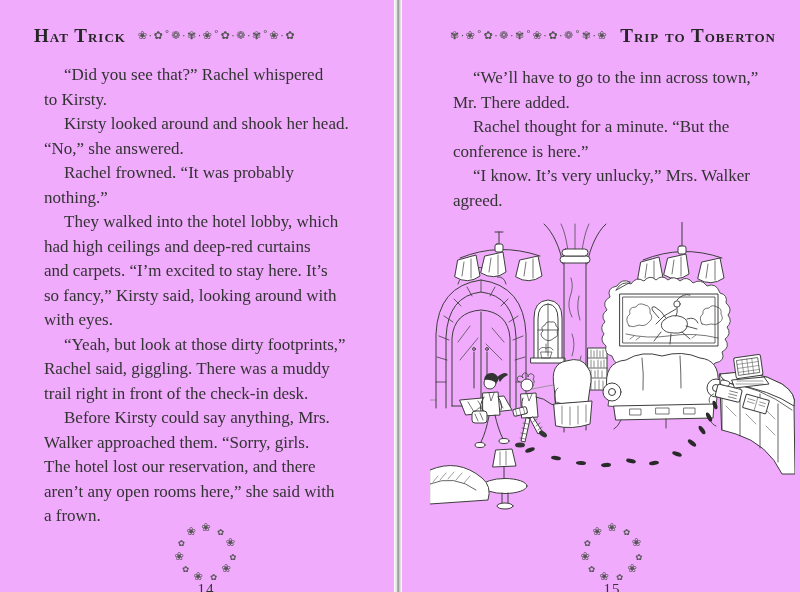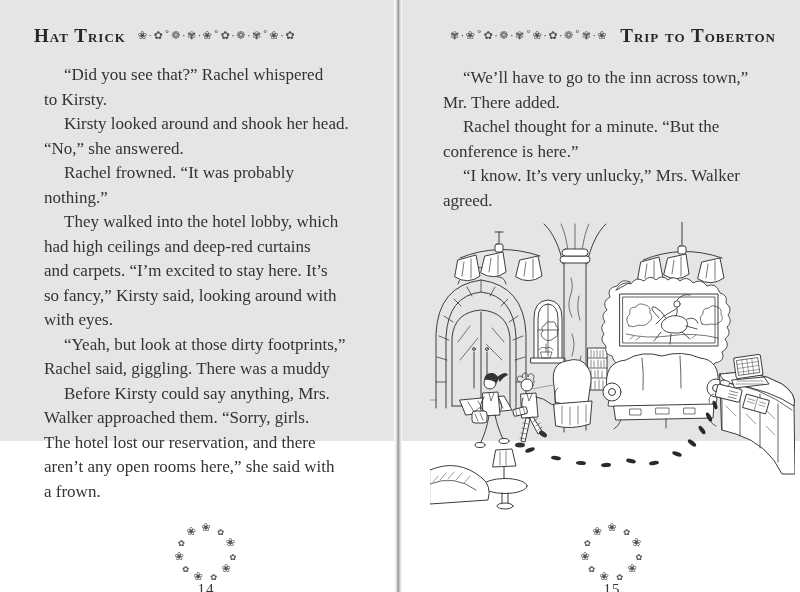--- a/index.html
+++ b/index.html
@@ -1,33 +1,33 @@
 <!DOCTYPE html>
 <html><head>
 <meta charset="utf-8">
 <style>
   * { margin:0; padding:0; box-sizing:border-box; }
   body { width:800px; height:592px; background:#ffffff; overflow:hidden; }
-  .book { position:relative; width:800px; height:441px; background:#e5e5e5;
+  .book { position:relative; width:800px; height:592px; background:#f0abfc;
           font-family:"Liberation Serif", serif; color:#2f2f2f; }
   .page { position:absolute; top:0; height:592px; width:396px; }
   .page-left { left:0; }
   .page-right { left:404px; }
   .spine { position:absolute; top:0; left:394px; width:8px; height:592px;
            background:linear-gradient(to right,#ffffff 0%,#e6e6e6 30%,#8f8f8f 52%,#cfcfcf 70%,#ffffff 100%); }
   .page-header { position:absolute; top:25px; display:flex; align-items:center; gap:12px; }
   .header-l { left:34px; }
   .header-r { right:24px; }
   .title { font-size:19px; font-weight:bold; font-variant:small-caps; letter-spacing:1px;
            white-space:nowrap; color:#262626; }
   .ornament { font-family:"DejaVu Sans", sans-serif; font-size:11px; letter-spacing:1.5px;
               color:#555; white-space:nowrap; transform:translateY(-1px); }
   .textblock { position:absolute; font-size:17px; line-height:24.5px; color:#333; }
   .tb-left  { left:44px; top:63px; width:340px; }
-  .tb-right { left:39px; top:66px; width:336px; }
+  .tb-right { left:49px; top:66px; width:336px; }
   .line { white-space:nowrap; }
   .ind { text-indent:20px; }
   .wreath { position:absolute; width:86px; height:70px; }
   .wreath-l { left:163px; top:517px; }
   .wreath-r { left:165px; top:517px; }
   .wreath svg { position:absolute; left:0; top:0; }
   .pagenum { position:absolute; left:0; right:0; top:24px; text-align:center;
              font-size:15px; color:#333; letter-spacing:1px;margin-top:40px; }
   .illustration { position:absolute; left:26px; top:222px; }
 </style>
@@ -49,20 +49,21 @@
       <div class="line">“No,” she answered.</div>
       <div class="line ind">Rachel frowned. “It was probably</div>
       <div class="line">nothing.”</div>
       <div class="line ind">They walked into the hotel lobby, which</div>
       <div class="line">had high ceilings and deep-red curtains</div>
       <div class="line">and carpets. “I’m excited to stay here. It’s</div>
       <div class="line">so fancy,” Kirsty said, looking around with</div>
       <div class="line">with eyes.</div>
       <div class="line ind">“Yeah, but look at those dirty footprints,”</div>
       <div class="line">Rachel said, giggling. There was a muddy</div>
+      <div class="line">trail right in front of the check-in desk.</div>
       <div class="line ind">Before Kirsty could say anything, Mrs.</div>
       <div class="line">Walker approached them. “Sorry, girls.</div>
       <div class="line">The hotel lost our reservation, and there</div>
       <div class="line">aren’t any open rooms here,” she said with</div>
       <div class="line">a frown.</div>
     </div>
 
     <div class="wreath wreath-l">
       <svg width="86" height="70" viewBox="0 0 86 70">
         <g fill="#555" font-family="DejaVu Sans, sans-serif" text-anchor="middle">

